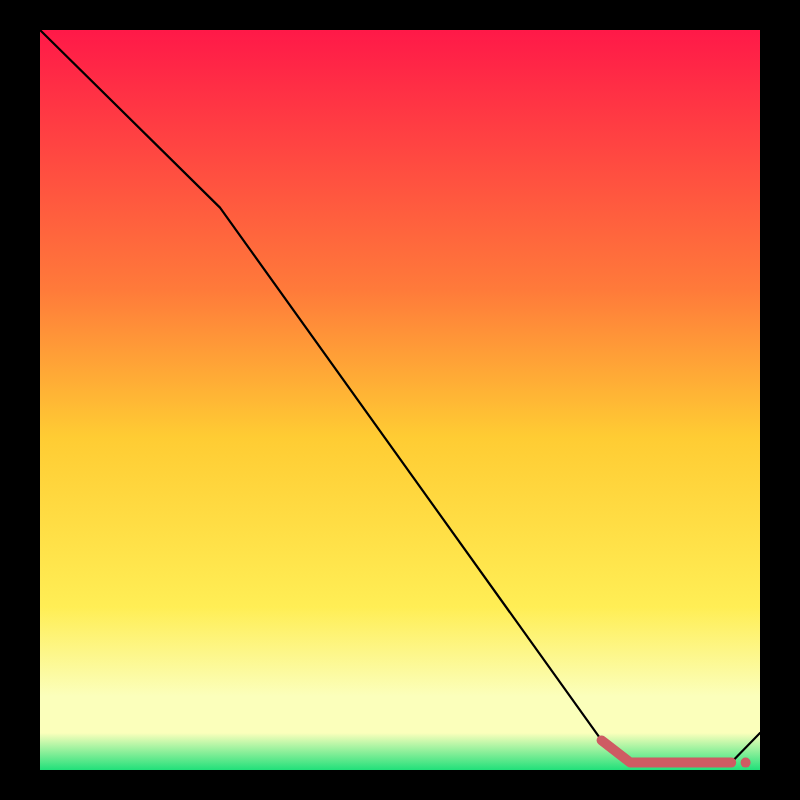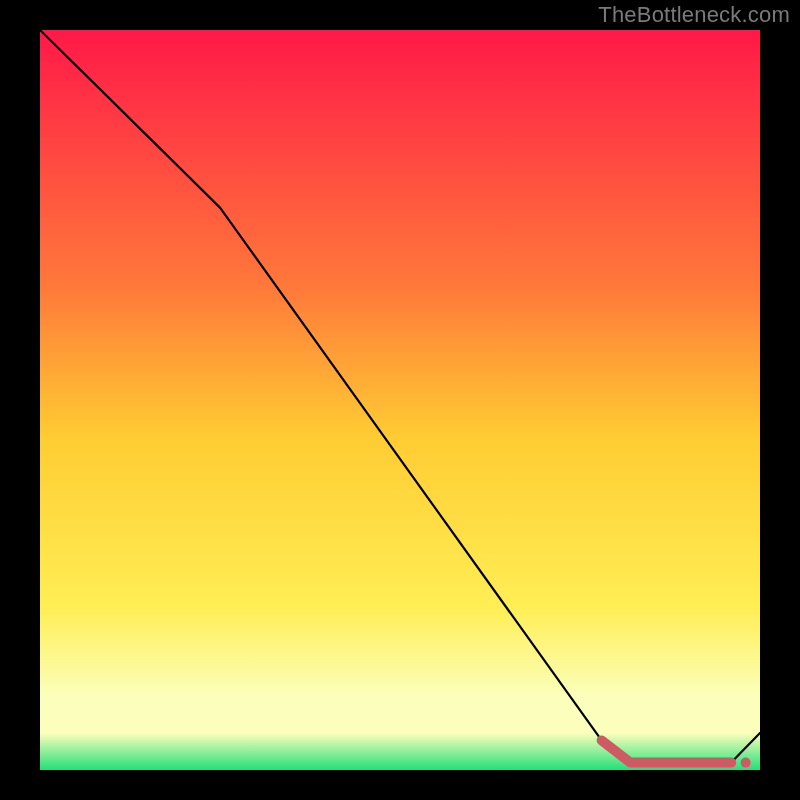--- a/index.html
+++ b/index.html
@@ -40,21 +40,20 @@
     display: block;
     width: 720px;
     height: 740px;
   }
 </style>
 </head>
 <body>
 
 <div class="frame">
 
-  <div class="watermark">TheBottleneck.com</div>
 
   <div class="plot">
     <svg viewBox="0 0 720 740" preserveAspectRatio="none">
       <defs>
         <linearGradient id="heat" x1="0" y1="0" x2="0" y2="1">
           <stop id="g0" offset="0%" stop-color="#ff1948"></stop>
           <stop id="g1" offset="35%" stop-color="#ff7a3a"></stop>
           <stop id="g2" offset="55%" stop-color="#ffcc33"></stop>
           <stop id="g3" offset="78%" stop-color="#ffee55"></stop>
           <stop id="g4" offset="90%" stop-color="#fbffbb"></stop>

